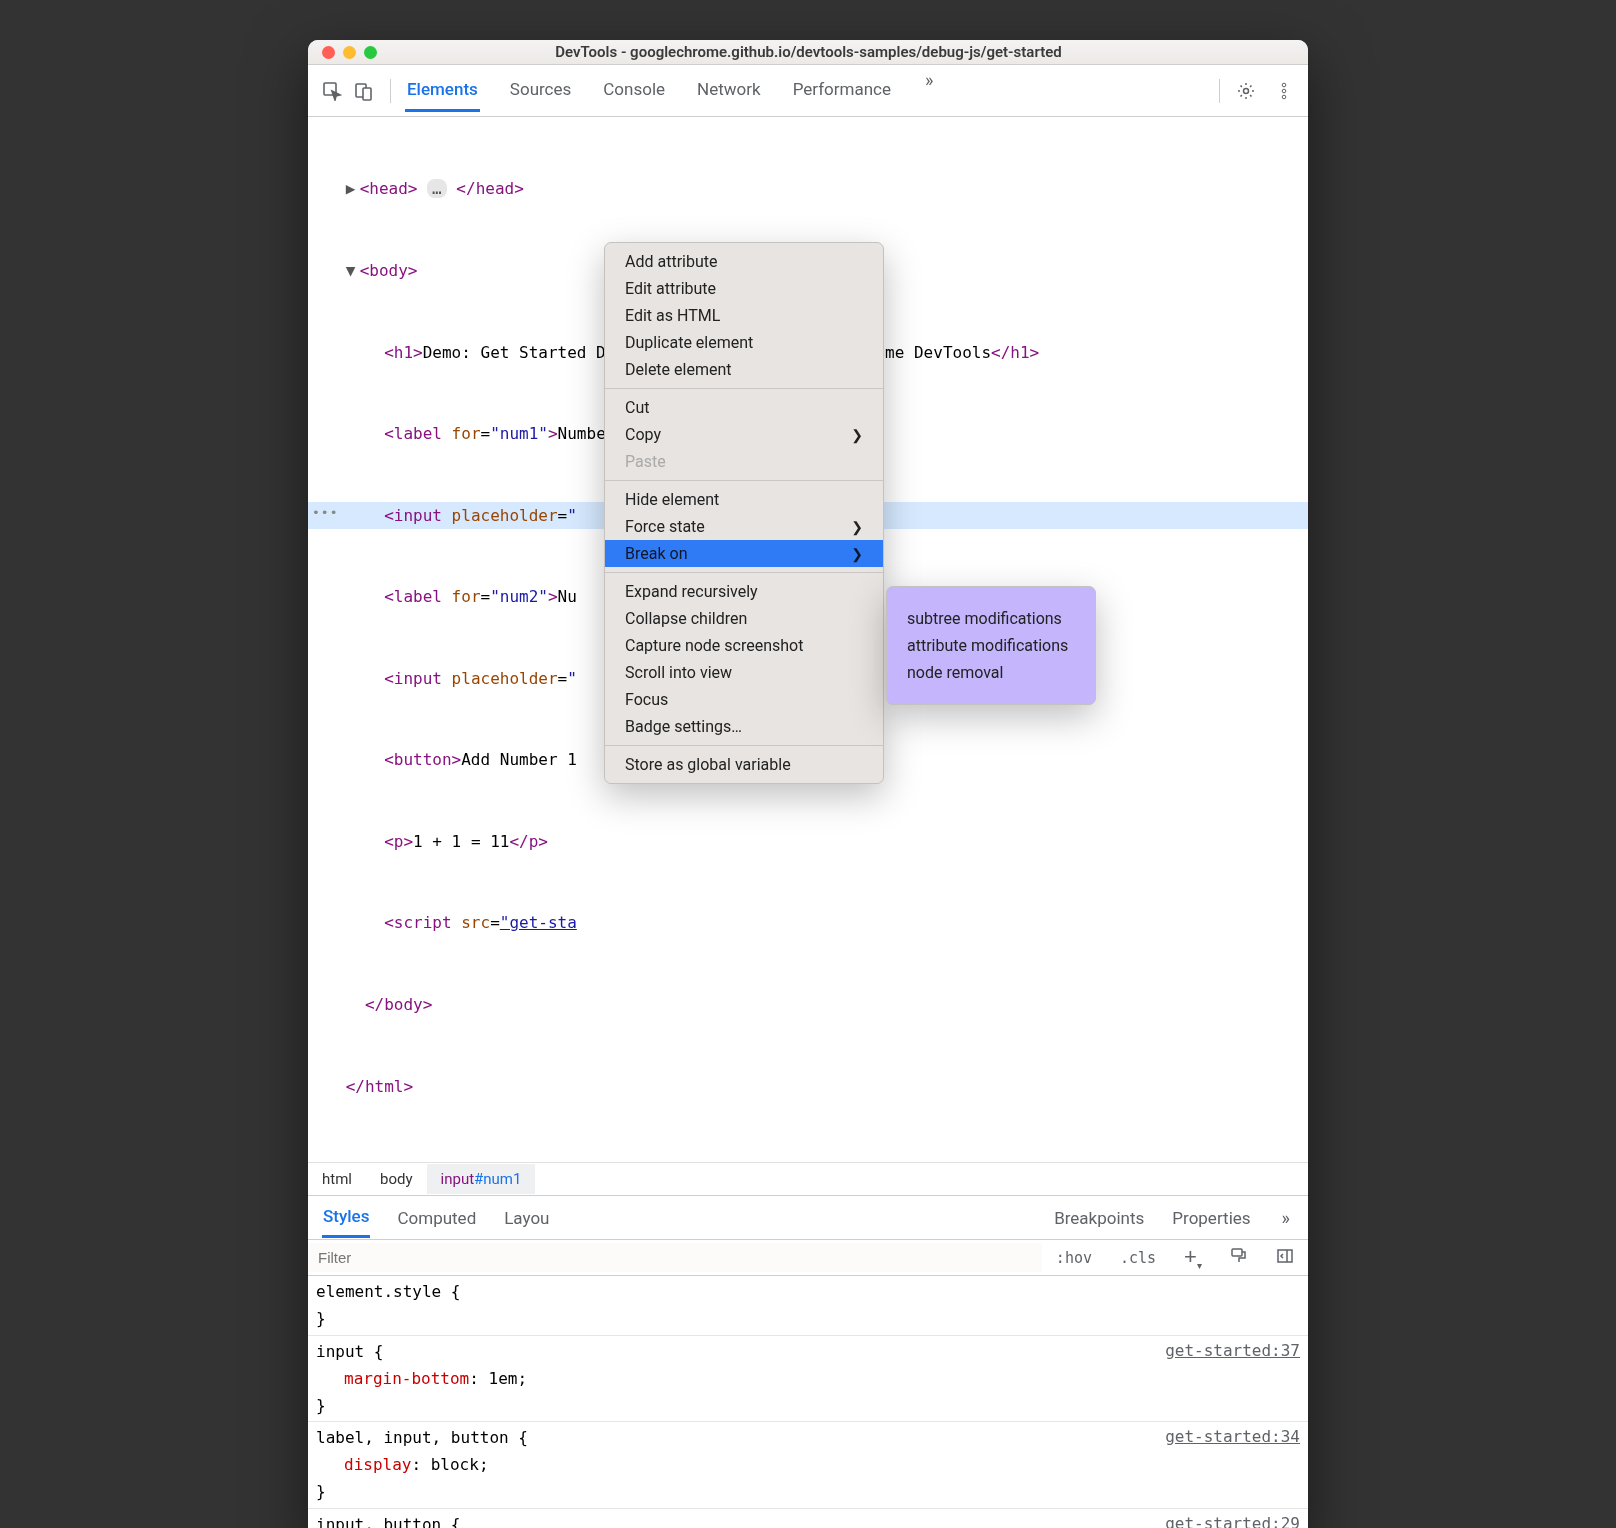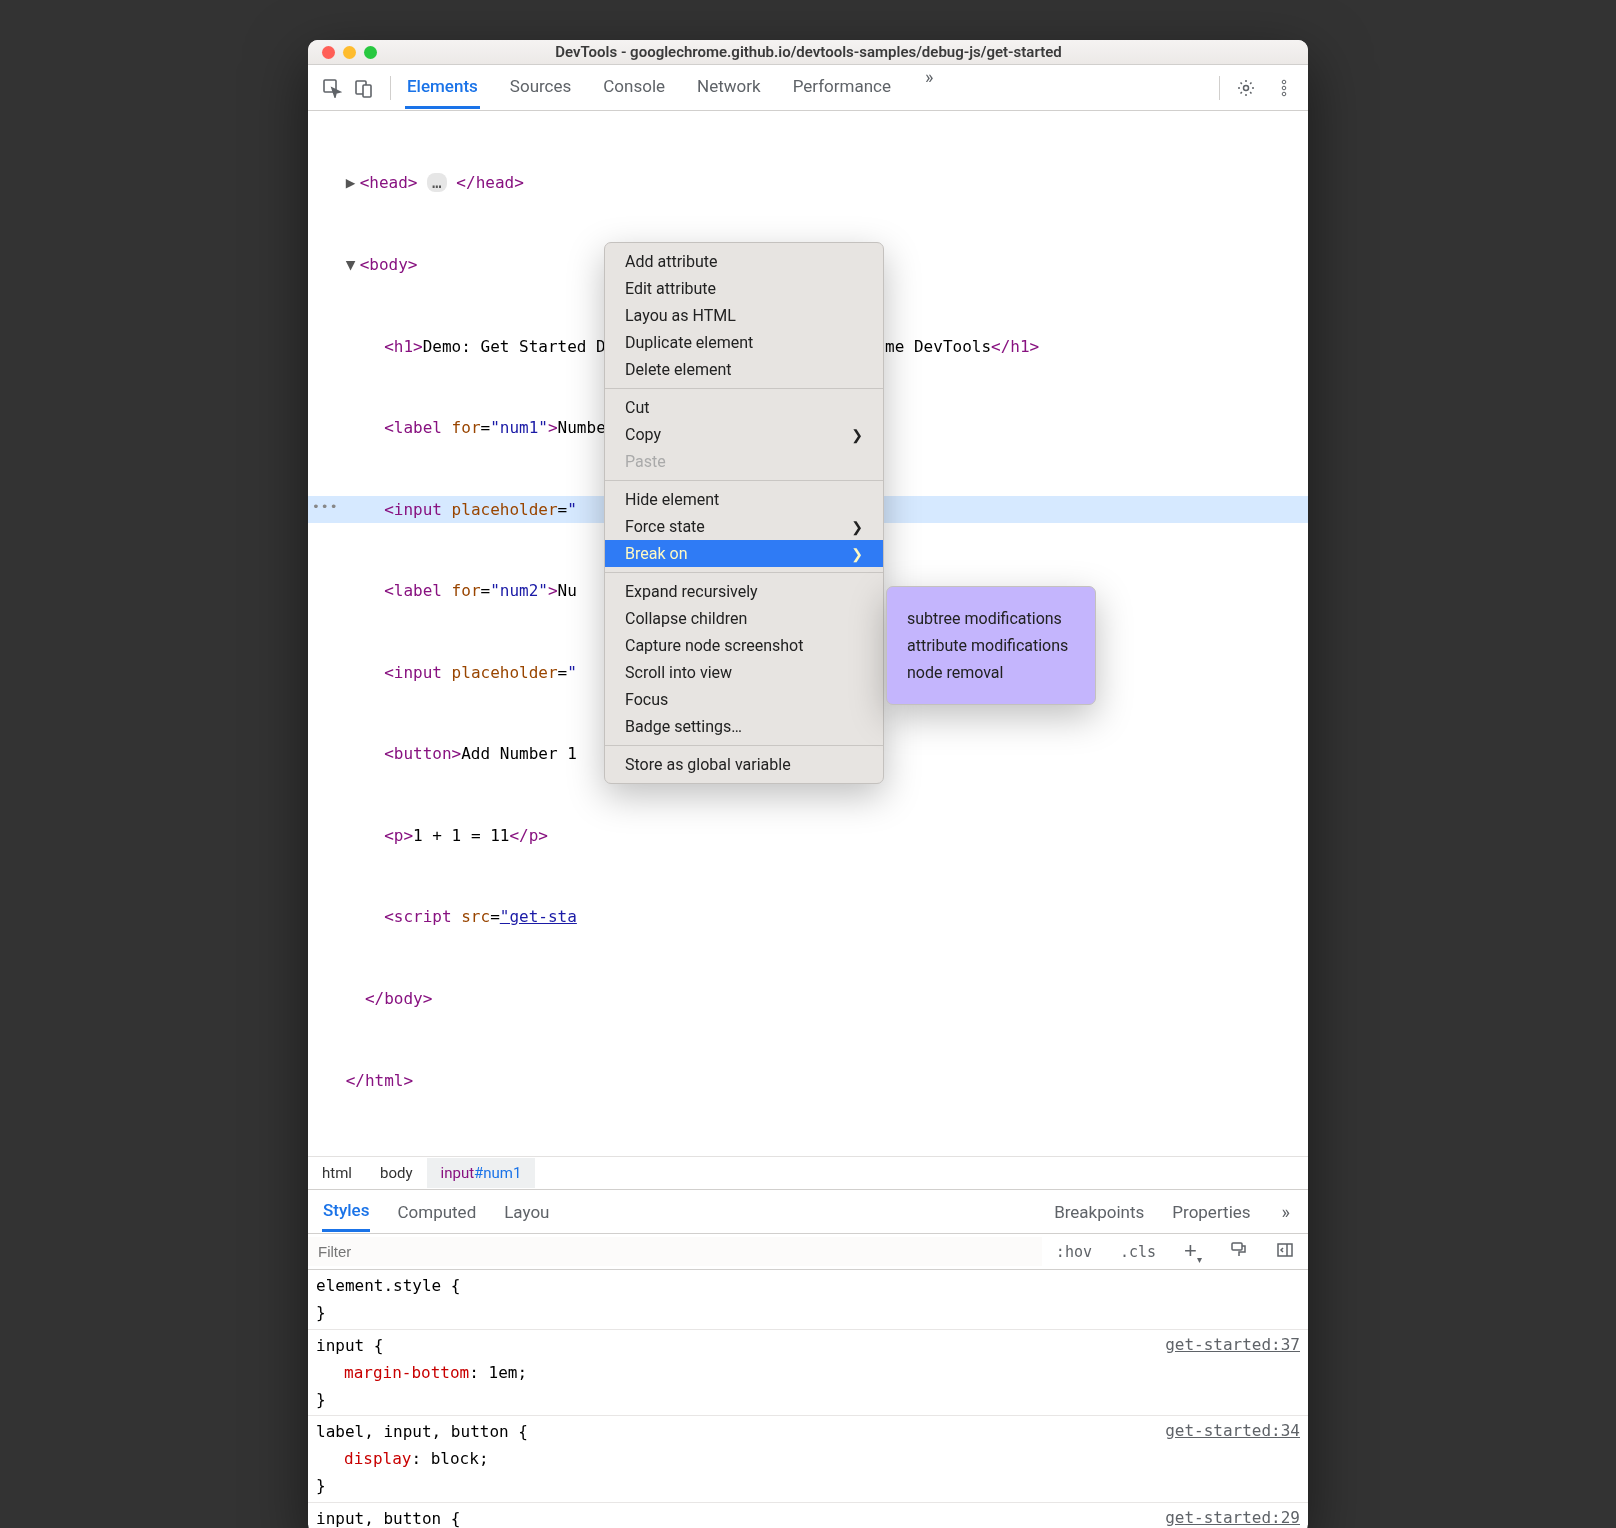--- a/index.html
+++ b/index.html
@@ -35,21 +35,21 @@
   .tr-green { background: #28c840; }
   .title {
     flex: 1;
     text-align: center;
     font-weight: 600;
     font-size: 15px;
     color: #3a3a3a;
     margin-left: -54px;
   }
   .toolbar {
-    height: 46px;
+    height: 52px;
     display: flex;
     align-items: center;
     padding: 0 12px;
     border-bottom: 1px solid #d1cfcd;
     gap: 8px;
     font-size: 17px;
     color: #5f6368;
   }
   .tool-icon { width: 24px; height: 24px; display: flex; align-items: center; justify-content: center; cursor: pointer; }
   .tool-icon svg { stroke: #5f6368; fill: none; }
@@ -145,21 +145,21 @@
     border: 1px solid #c4c1be;
     border-radius: 7px;
     box-shadow: 0 12px 36px rgba(0,0,0,0.25);
     font-size: 16px;
     color: #222;
     padding: 5px 0;
     min-width: 280px;
   }
   .ctx-item { padding: 4px 20px; cursor: pointer; display: flex; justify-content: space-between; align-items: center; }
   .ctx-item.disabled { color: #aaa; cursor: default; }
-  .ctx-item.highlighted { background: #2f7bf5; color: #fef9c3; }
+  .ctx-item.highlighted { background: #2f7bf5; color: #0f172a; }
   .ctx-sep { border-top: 1px solid #c9c6c3; margin: 5px 0; }
   .ctx-arrow { font-size: 14px; }
 
   .sub-ctx {
     position: absolute;
     background: #c4b5fd;
     border: 1px solid #c4c1be;
     border-radius: 7px;
     box-shadow: 0 12px 36px rgba(0,0,0,0.25);
     font-size: 16px;
@@ -297,21 +297,21 @@
   </div>
 
   <div class="ctx-menu" style="top:202px;left:296px;">
     <div class="ctx-item">
         <span>Add attribute</span>
       </div>
     <div class="ctx-item">
         <span>Edit attribute</span>
       </div>
     <div class="ctx-item">
-        <span>Layou as HTML</span>
+        <span>Edit as HTML</span>
       </div>
     <div class="ctx-item">
         <span>Duplicate element</span>
       </div>
     <div class="ctx-item">
         <span>Delete element</span>
       </div>
     <div class="ctx-sep"></div>
     <div class="ctx-item">
         <span>Cut</span>

